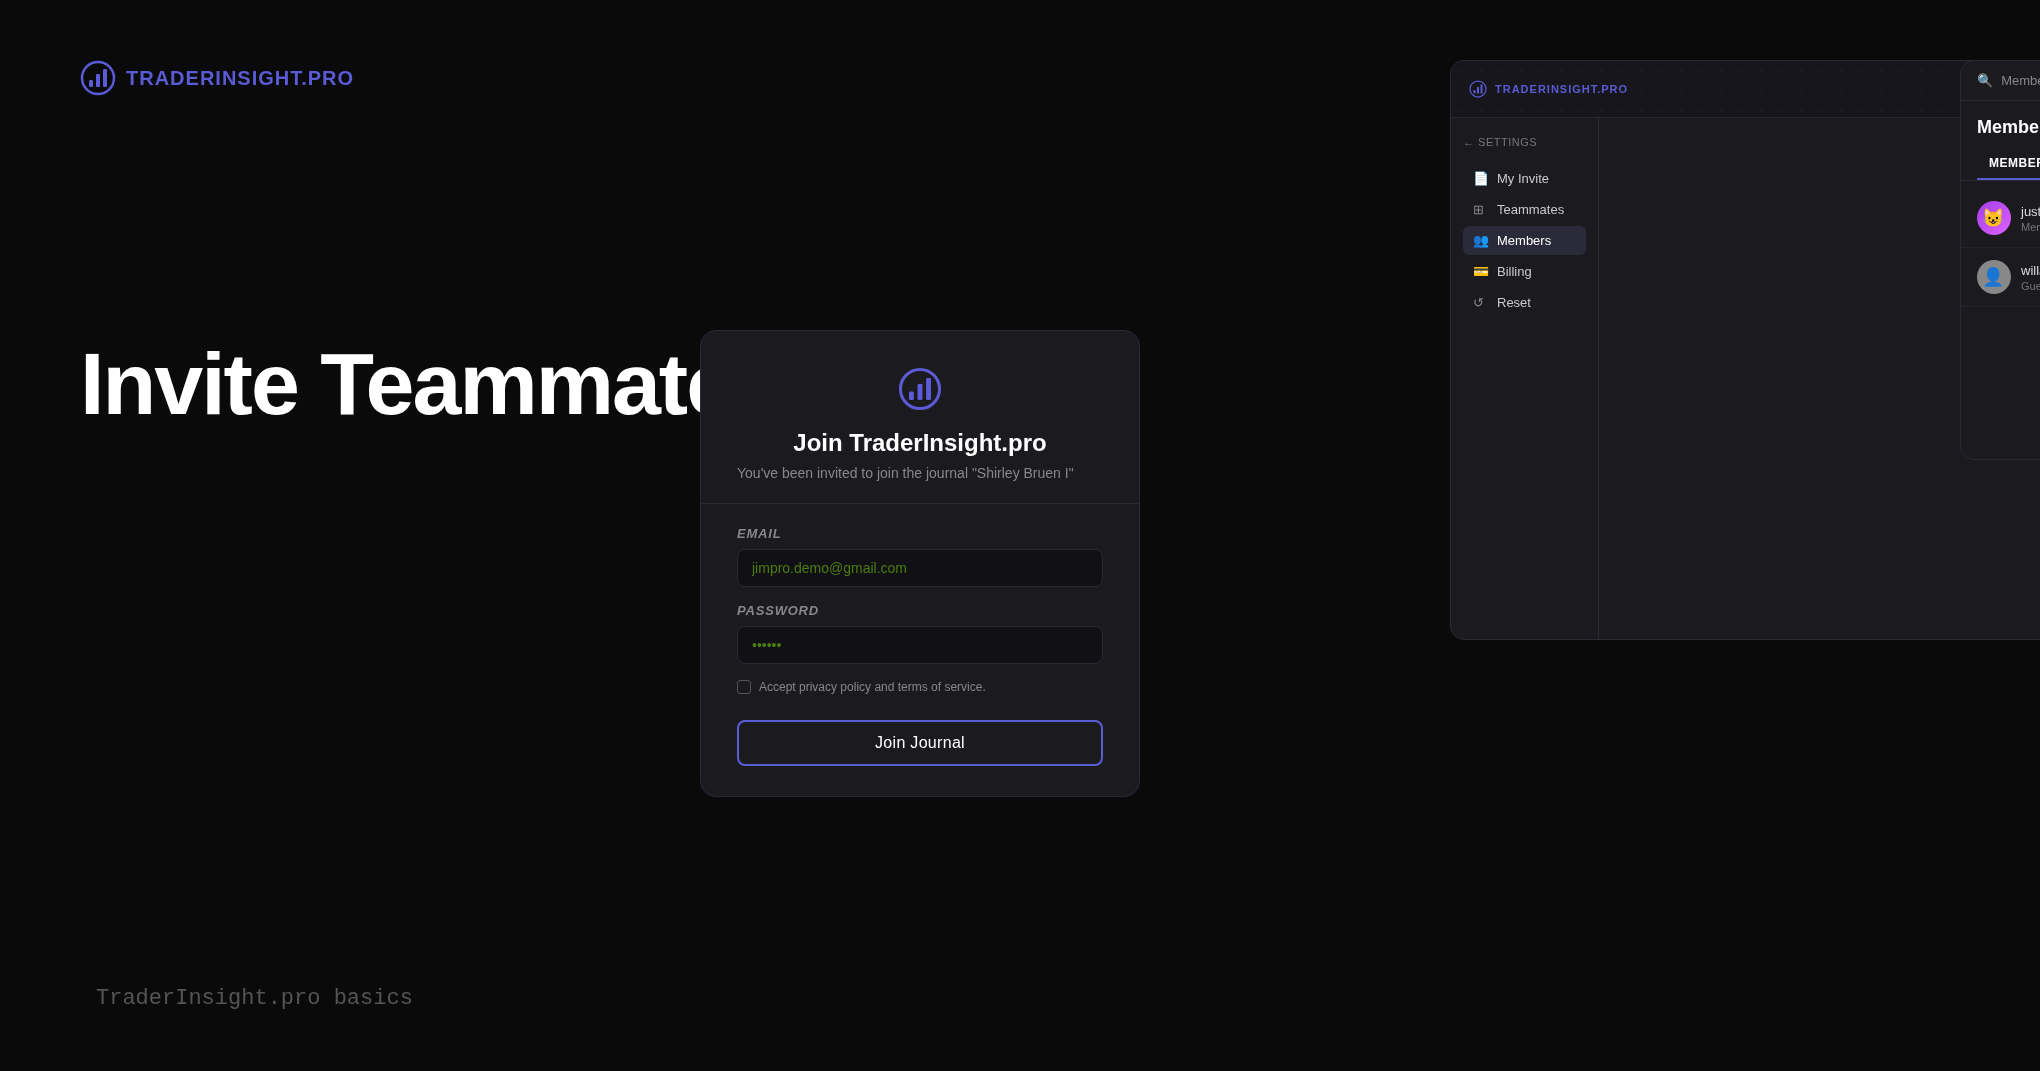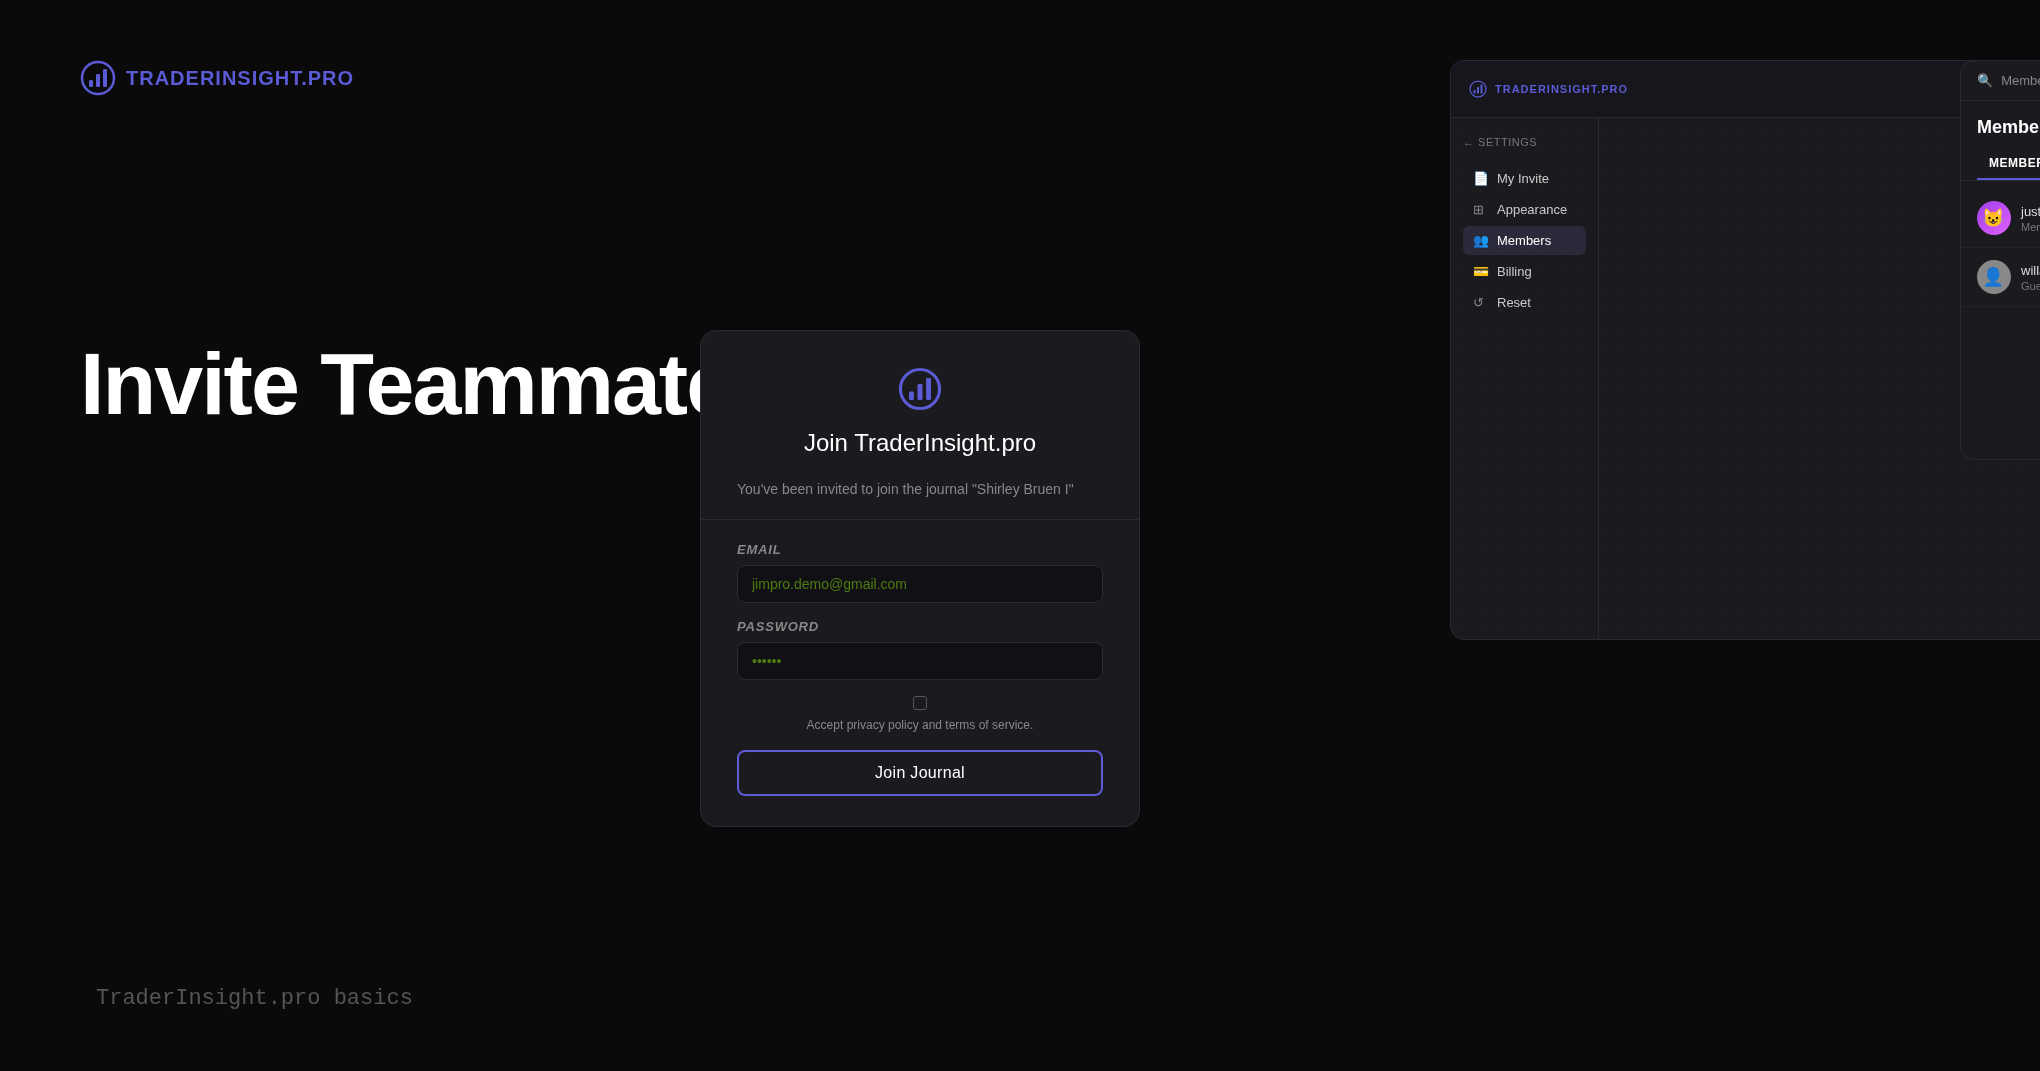--- a/index.html
+++ b/index.html
@@ -244,22 +244,22 @@
     }
     .join-card-logo {
       display: flex;
       justify-content: center;
       margin-bottom: 18px;
     }
     .join-card-title {
       text-align: center;
       color: #fff;
       font-size: 24px;
-      font-weight: 400;
-      margin-bottom: 24px;
+      font-weight: 700;
+      margin-bottom: 8px;
     }
     .join-card-subtitle {
       text-align: left;
       color: #888;
       font-size: 14px;
       margin-bottom: 22px;
     }
     .join-divider {
       height: 1px;
       background: #2a2a35;
@@ -284,22 +284,21 @@
       font-size: 14px;
       margin-bottom: 16px;
     }
     .join-input::placeholder {
       color: #666;
     }
     .checkbox-row {
       display: flex;
       align-items: center;
       gap: 8px;
-      margin-bottom: 18px;
-      flex-direction: column;
+      margin-bottom: 26px;
     }
     .checkbox-box {
       width: 14px;
       height: 14px;
       border: 1px solid #555;
       border-radius: 3px;
       flex-shrink: 0;
     }
     .checkbox-label {
       font-size: 12px;
@@ -361,21 +360,21 @@
   </div>
   <div class="bg-panel-body">
     <div class="settings-sidebar">
       <div class="settings-back">← SETTINGS</div>
       <div class="settings-item">
         <span class="settings-item-icon">📄</span>
         <span>My Invite</span>
       </div>
       <div class="settings-item">
         <span class="settings-item-icon">⊞</span>
-        <span>Appearance</span>
+        <span>Teammates</span>
       </div>
       <div class="settings-item active">
         <span class="settings-item-icon">👥</span>
         <span>Members</span>
       </div>
       <div class="settings-item">
         <span class="settings-item-icon">💳</span>
         <span>Billing</span>
       </div>
       <div class="settings-item">

